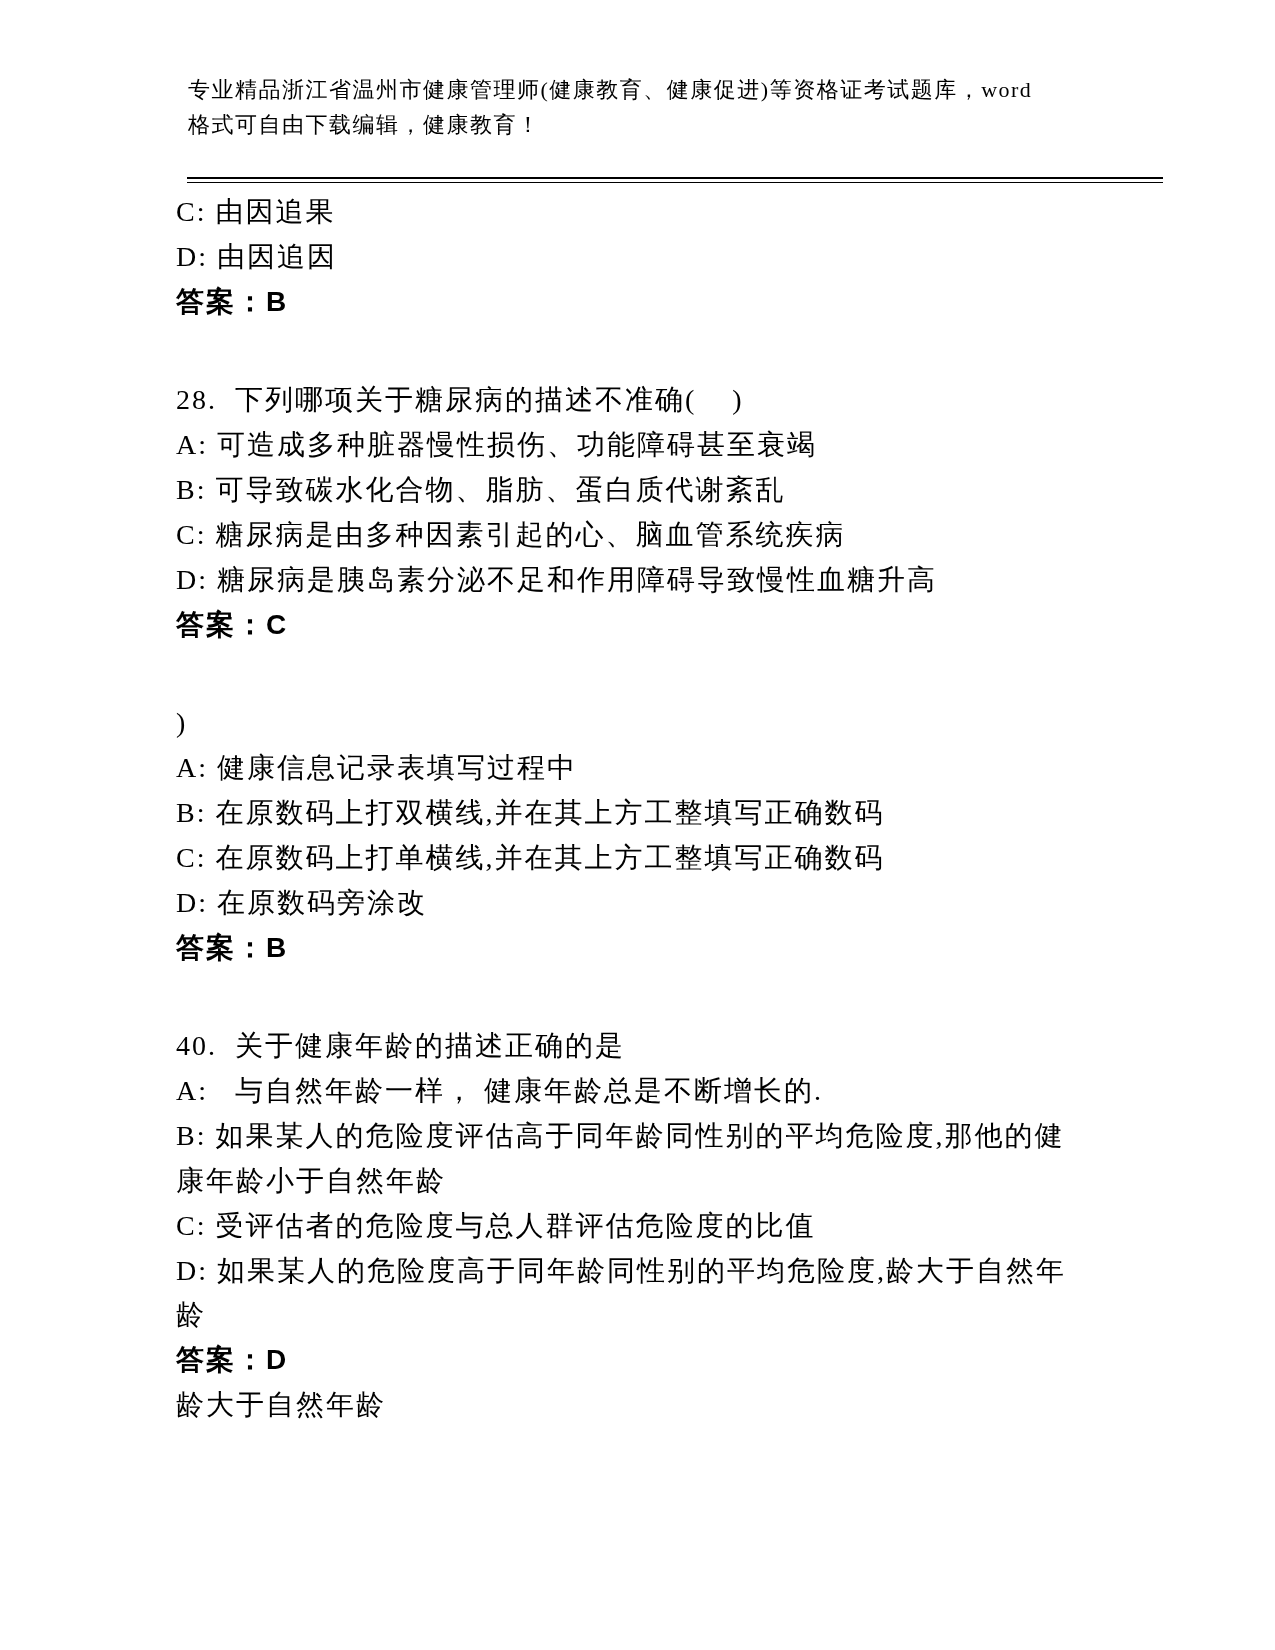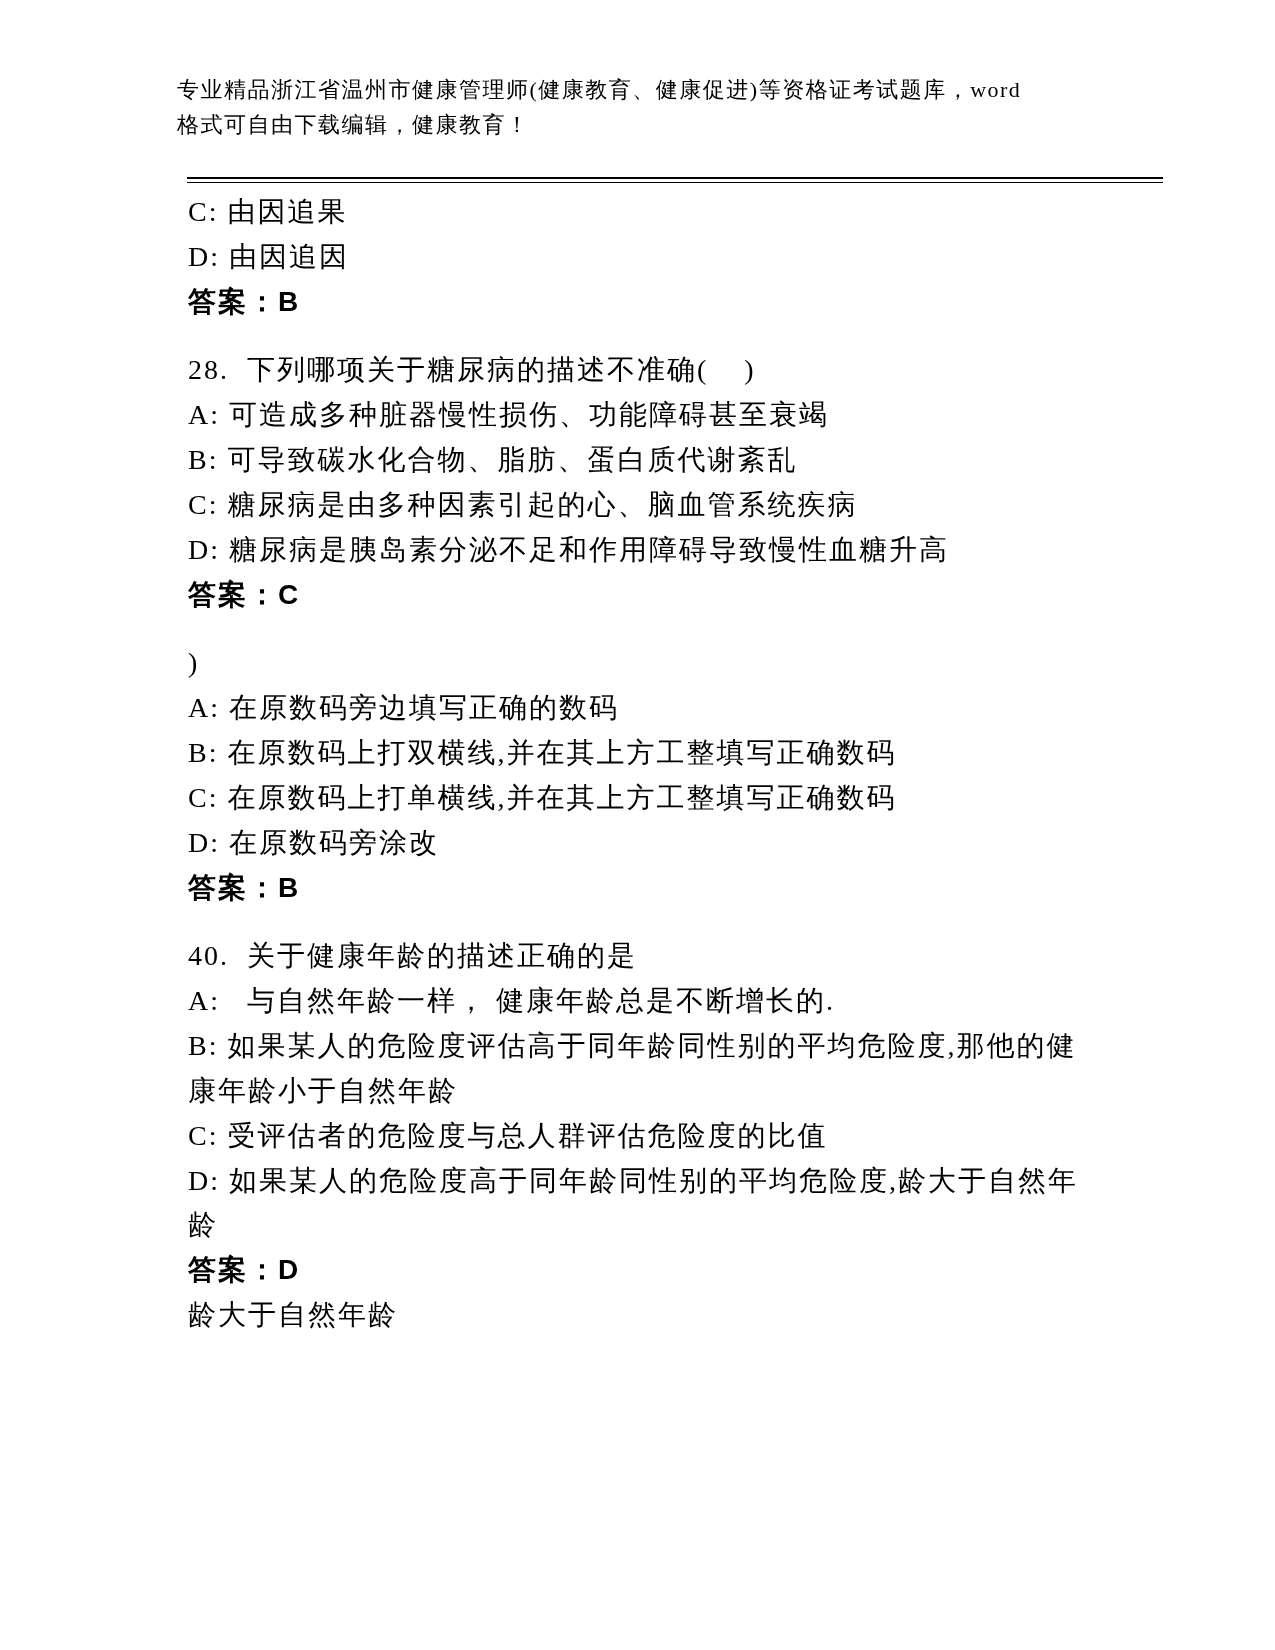--- a/index.html
+++ b/index.html
@@ -11,50 +11,50 @@
     position: relative;
     width: 1275px;
     height: 1650px;
     background: #ffffff;
     color: #000000;
     font-family: "Liberation Serif", "DejaVu Serif", serif;
     overflow: hidden;
   }
   .header {
     position: absolute;
-    left: 177px;
+    left: 188px;
     top: 72px;
     width: 900px;
     font-size: 22px;
     line-height: 35px;
     letter-spacing: 1.5px;
   }
   .header-line {
     white-space: pre-wrap;
   }
   .divider {
     position: absolute;
     left: 187px;
     top: 177px;
     width: 976px;
     height: 3px;
     border-top: 2.5px solid #000000;
     border-bottom: 1.5px solid #000000;
   }
   .content {
     position: absolute;
-    left: 188px;
+    left: 176px;
     top: 190px;
     width: 900px;
     font-size: 28px;
     line-height: 44px;
     letter-spacing: 2px;
   }
   .block + .block {
-    margin-top: 24px;
+    margin-top: 54px;
   }
   .line {
     white-space: pre-wrap;
     margin-bottom: 1px;
   }
   .answer {
     font-family: Liberation Sans, sans-serif;
     font-weight: bold;
     letter-spacing: 2px;
   }
@@ -83,21 +83,21 @@
       <div class="line">28.  下列哪项关于糖尿病的描述不准确(    )</div>
       <div class="line">A: 可造成多种脏器慢性损伤、功能障碍甚至衰竭</div>
       <div class="line">B: 可导致碳水化合物、脂肪、蛋白质代谢紊乱</div>
       <div class="line">C: 糖尿病是由多种因素引起的心、脑血管系统疾病</div>
       <div class="line">D: 糖尿病是胰岛素分泌不足和作用障碍导致慢性血糖升高</div>
       <div class="line answer">答案：C</div>
     </div>
 
     <div class="block">
       <div class="line">)</div>
-      <div class="line">A: 在原数码旁边填写正确的数码</div>
+      <div class="line">A: 健康信息记录表填写过程中</div>
       <div class="line">B: 在原数码上打双横线,并在其上方工整填写正确数码</div>
       <div class="line">C: 在原数码上打单横线,并在其上方工整填写正确数码</div>
       <div class="line">D: 在原数码旁涂改</div>
       <div class="line answer">答案：B</div>
     </div>
 
     <div class="block">
       <div class="line">40.  关于健康年龄的描述正确的是</div>
       <div class="line">A:   与自然年龄一样， 健康年龄总是不断增长的.</div>
       <div class="line">B: 如果某人的危险度评估高于同年龄同性别的平均危险度,那他的健</div>

